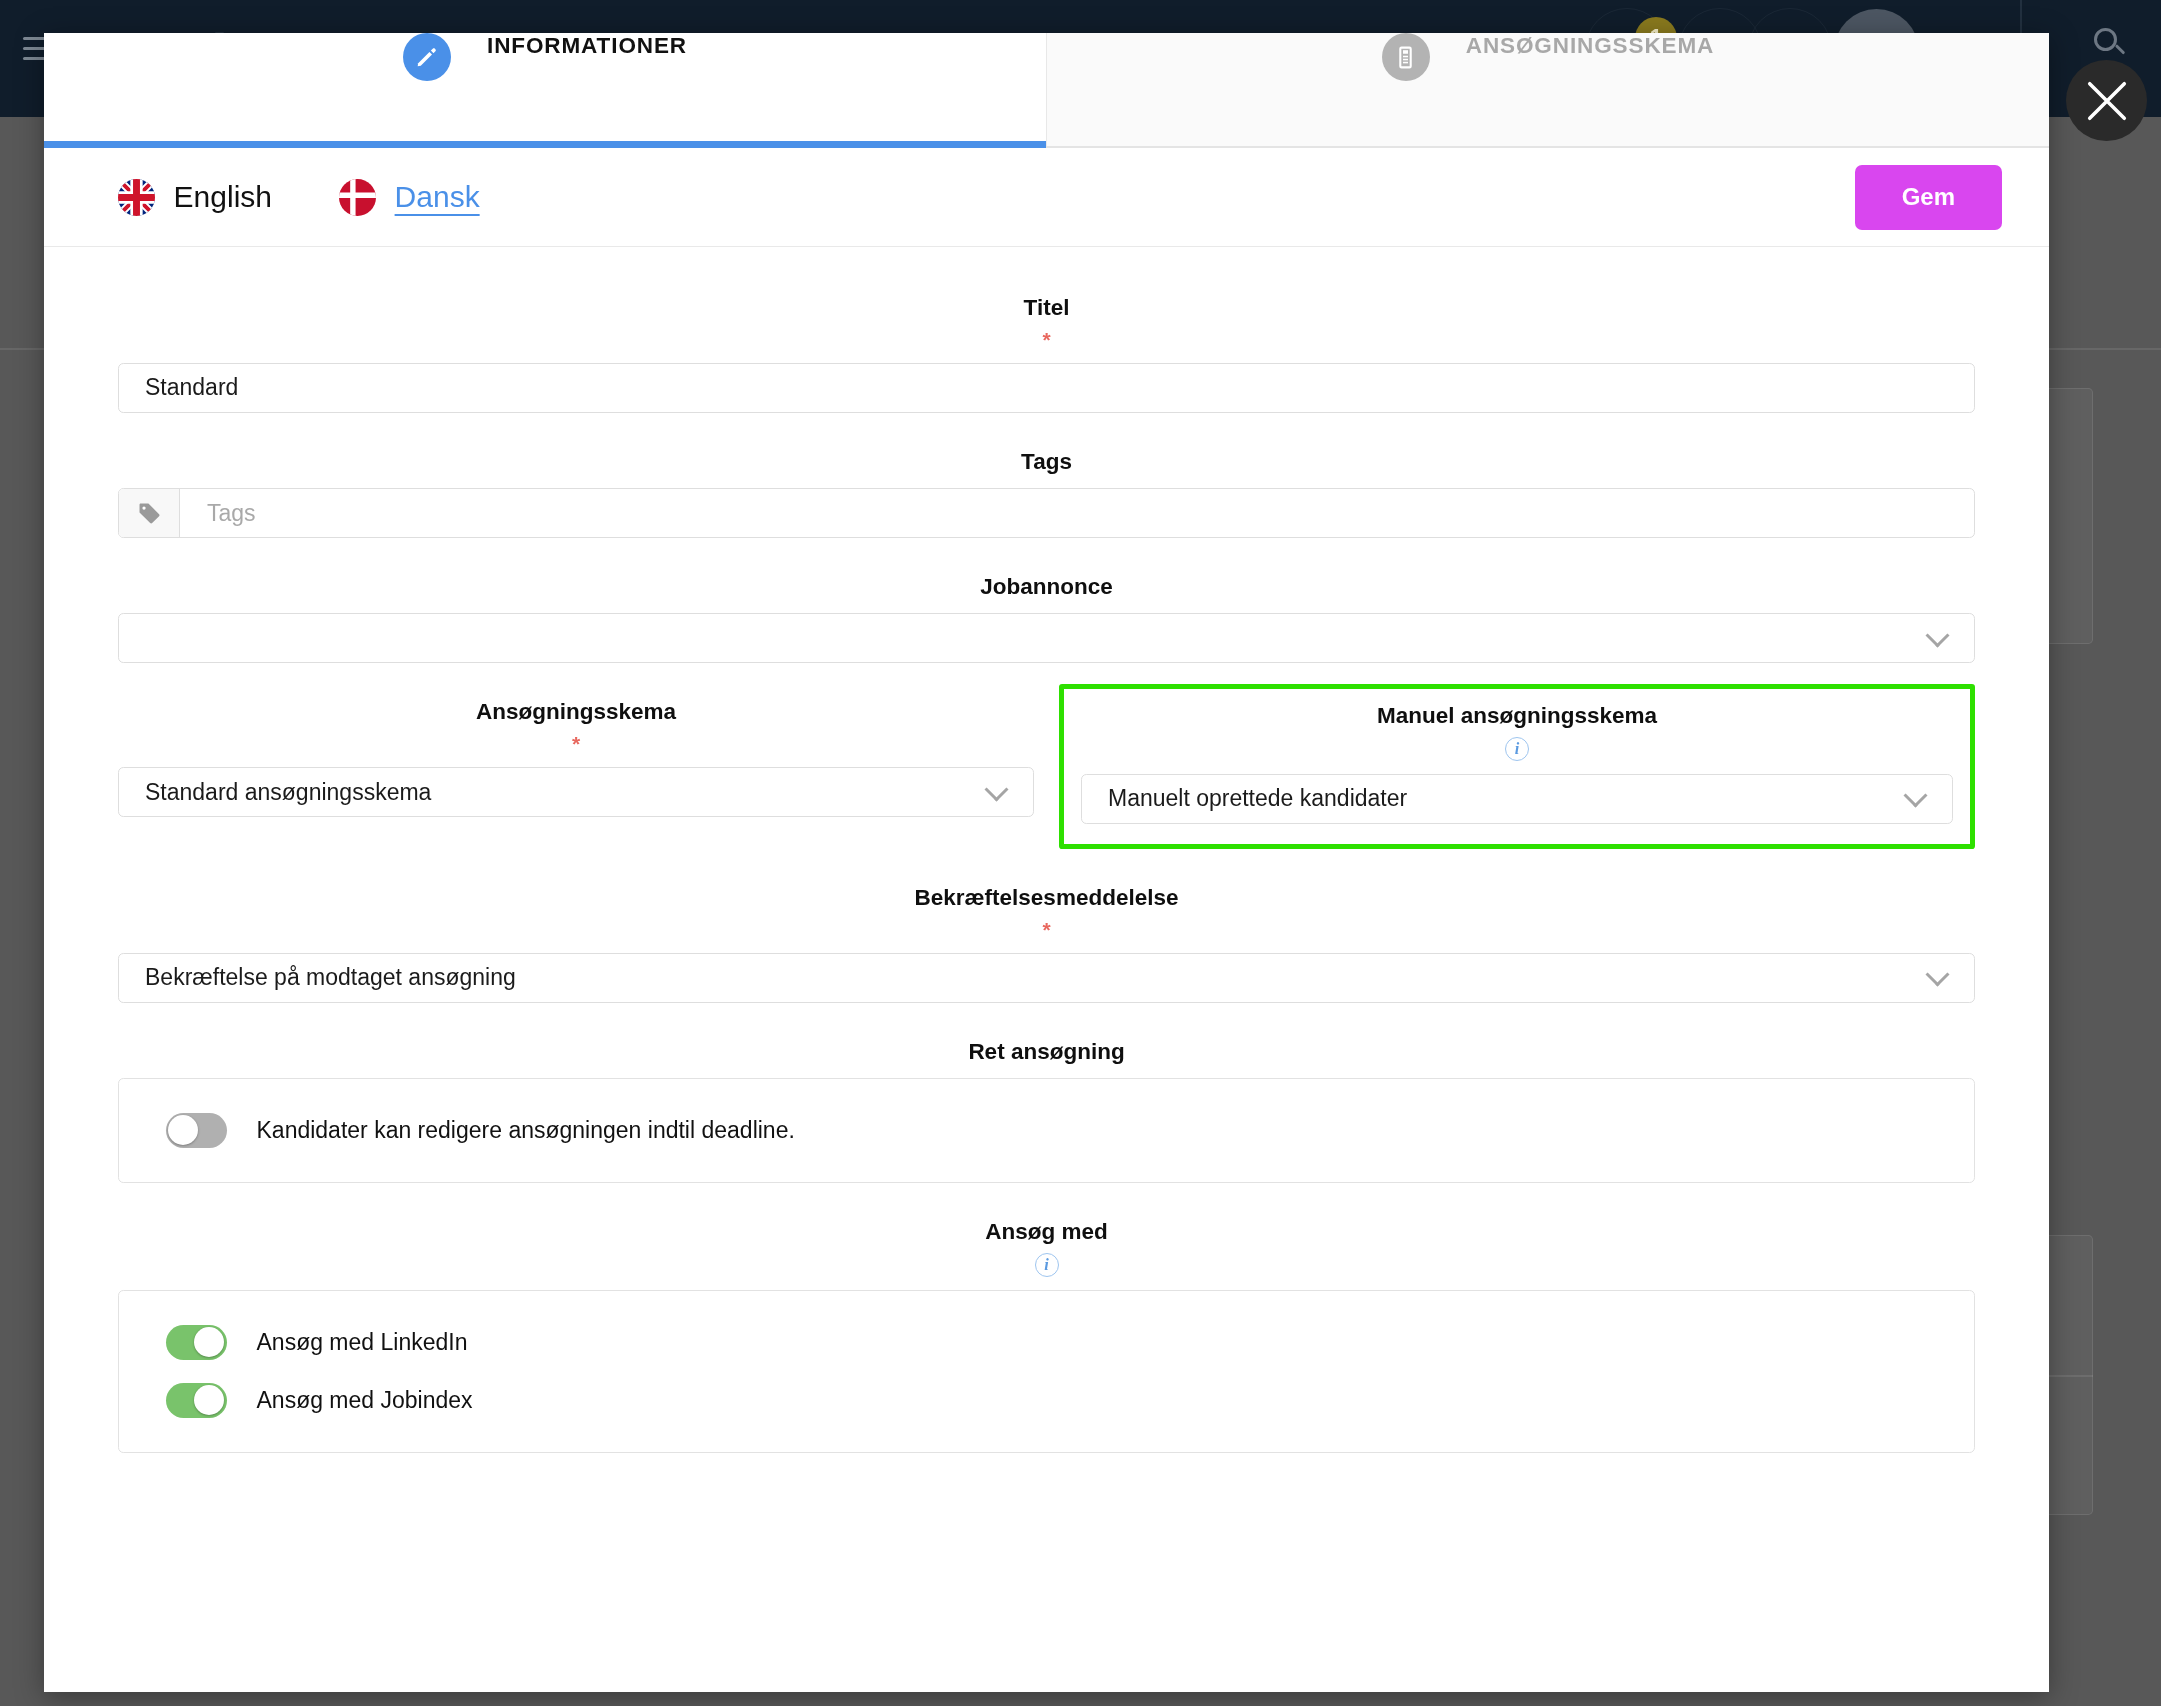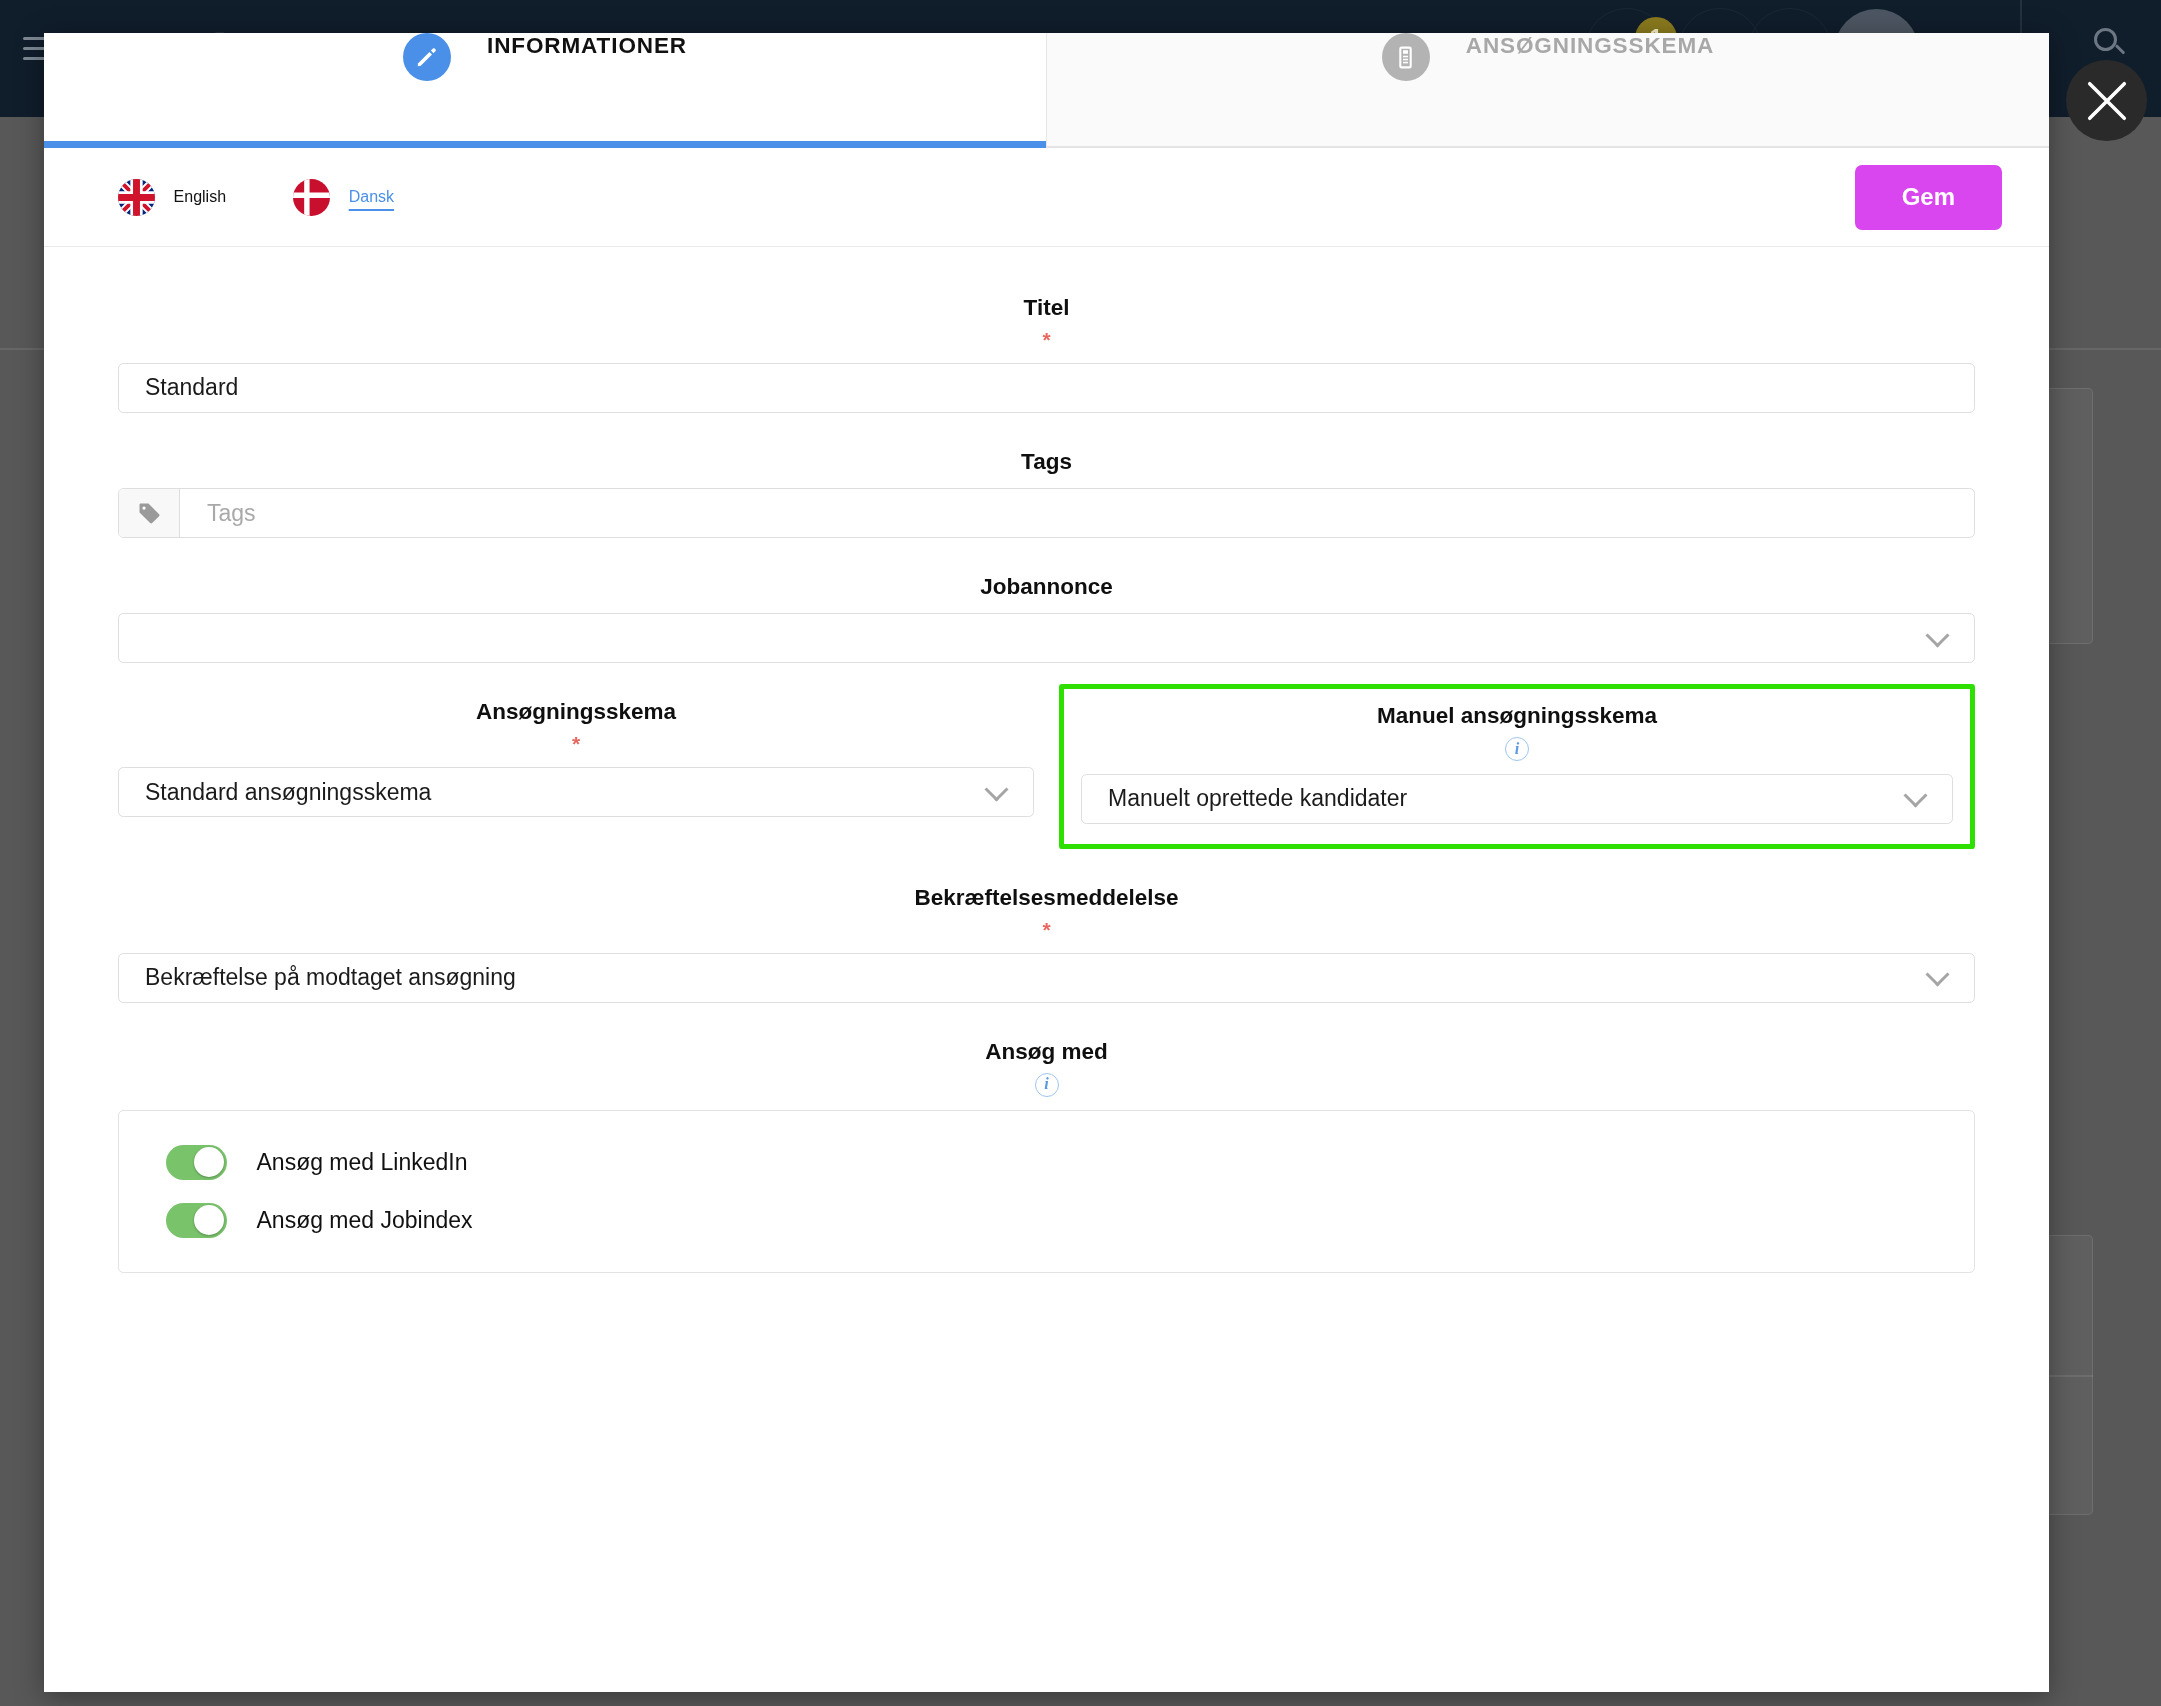--- a/index.html
+++ b/index.html
@@ -151,21 +151,21 @@
     border-bottom: 1.6px solid #e9e9e9;
   }
   .lang {
     display: flex;
     align-items: center;
     gap: 18.6px;
     margin-right: 67px;
     cursor: pointer;
   }
   .flag { width: 37px; height: 37px; border-radius: 50%; overflow: hidden; position: relative; flex:none; }
-  .lang-label { font-size: 16px; color: #111; }
+  .lang-label { font-size: 30px; color: #111; }
   .lang-label.link {
     color: #4a90e8;
     text-decoration: underline;
     text-underline-offset: 7px;
     text-decoration-thickness: 2.3px;
   }
   #save-btn {
     margin-left: auto;
     background: #d946ef;
     color: #fff;
@@ -469,20 +469,33 @@
       <div class="field-label">
         <span>Bekræftelsesmeddelelse</span>
         <span class="req">*</span>
       </div>
       <div class="control">
         <span class="value">Bekræftelse på modtaget ansøgning</span>
         <span class="chevron"></span>
       </div>
     </div>
 
+    <div class="field">
+      <div class="field-label">
+        <span>Ret ansøgning</span>
+      </div>
+      <div class="panel">
+        <div class="panel-row">
+          <span class="switch">
+            <span class="knob"></span>
+          </span>
+          <span class="row-label">Kandidater kan redigere ansøgningen indtil deadline.</span>
+        </div>
+      </div>
+    </div>
 
     <div class="field">
       <div class="field-label">
         <span>Ansøg med</span>
         <span class="info-icon">i</span>
       </div>
       <div class="panel">
         <div class="panel-row">
           <span class="switch on">
             <span class="knob"></span>

